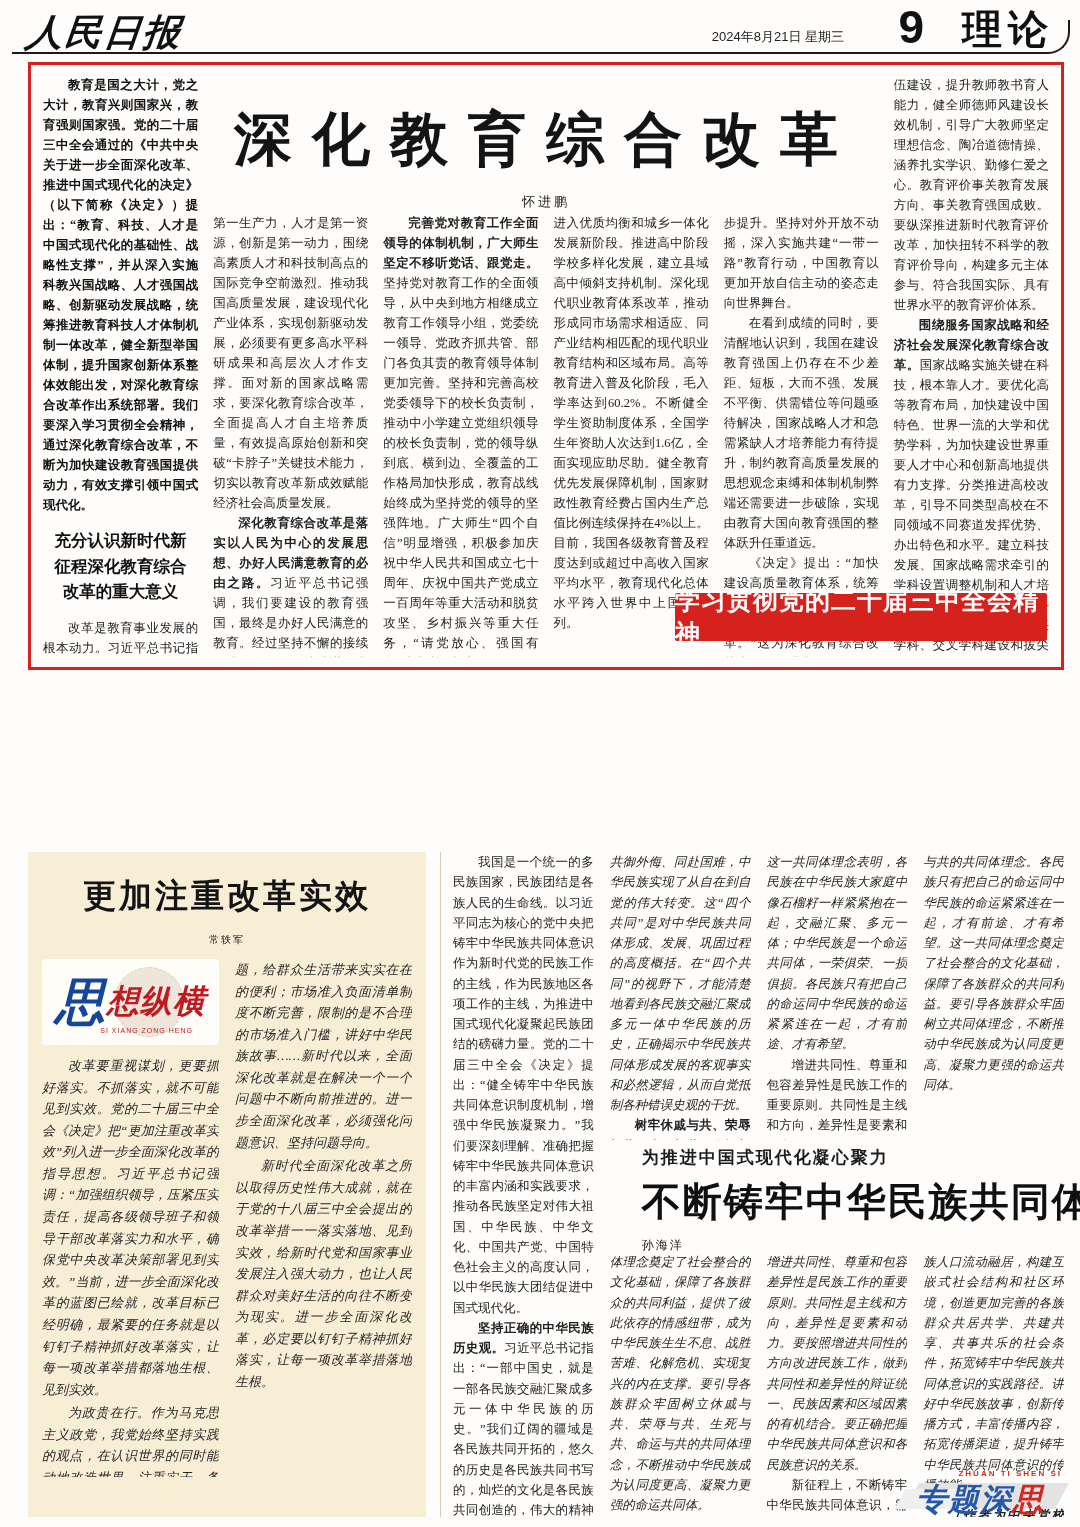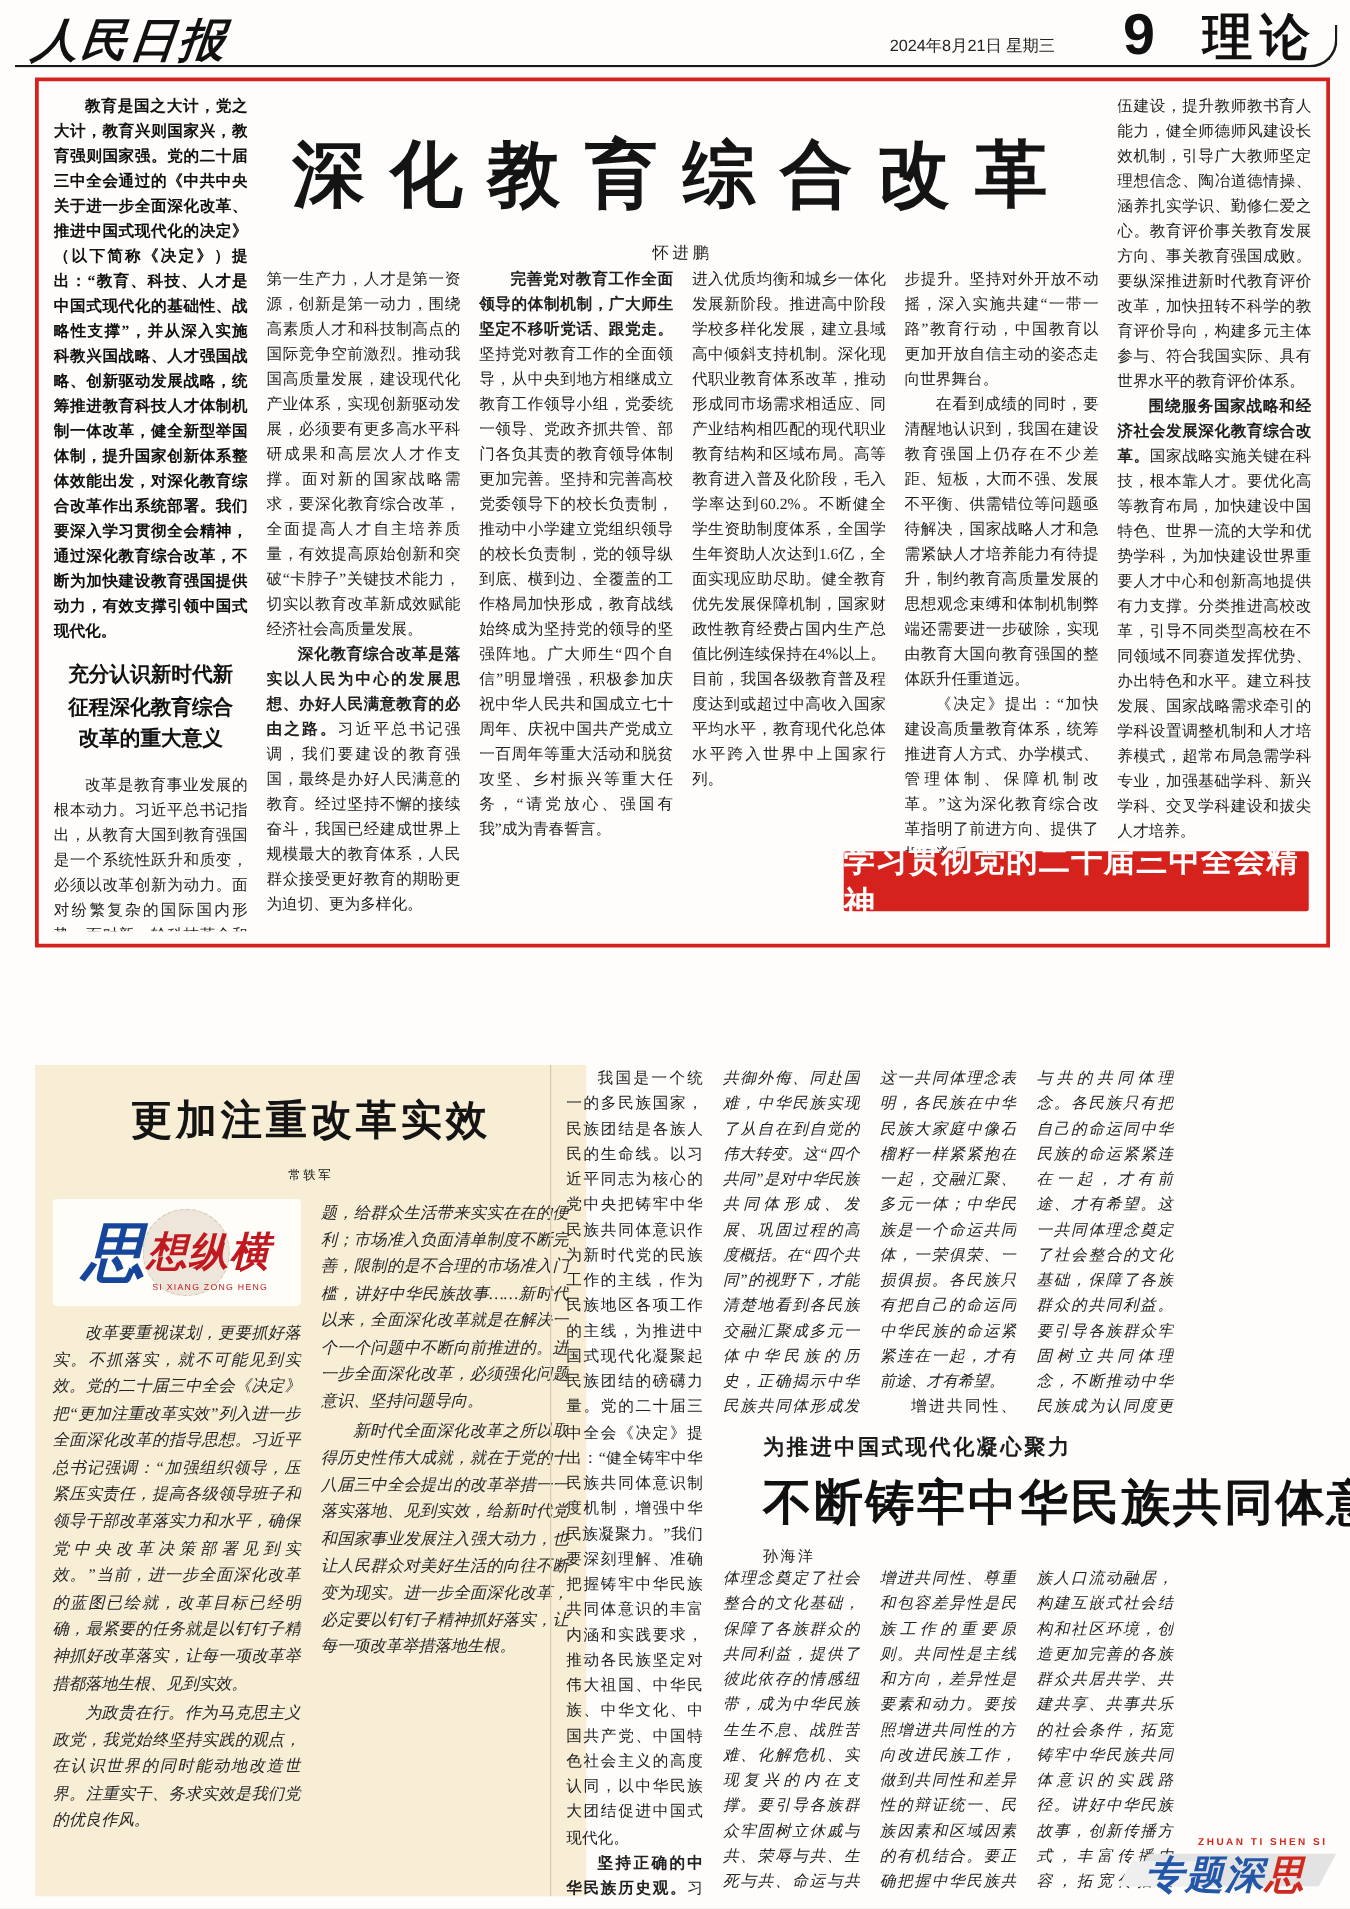--- a/index.html
+++ b/index.html
@@ -16,21 +16,21 @@
     border-bottom-right-radius:22px; }
   .masthead { position:absolute; left:26px; top:8px; font-weight:900; font-style:italic;
     font-size:37px; letter-spacing:2px; transform:skewX(-6deg); color:#111; }
   .hdr-date { position:absolute; right:236px; top:28px; font-size:13px; color:#222;
     font-family:"Liberation Sans",sans-serif; }
   .hdr-pageno { position:absolute; right:156px; top:0px; font-size:46px; font-weight:900;
     font-family:"Liberation Sans",sans-serif; color:#111; }
   .hdr-section { position:absolute; right:26px; top:2px; font-size:40px; font-weight:900;
     letter-spacing:6px; color:#111; }
   
-  .main-box { position:absolute; left:28px; top:62px; width:1036px; height:696px;
+  .main-box { position:absolute; left:28px; top:62px; width:1036px; height:608px;
     border:3px solid #d6221c; background:#fffdfb; padding:10px 12px;
     display:grid; grid-template-columns:repeat(6,1fr); grid-template-rows:138px 1fr;
     column-gap:15px; }
   .main-headline { grid-column:2/6; grid-row:1; text-align:center; padding-top:26px; }
   .main-title { font-family:"Liberation Sans","DejaVu Sans",sans-serif; font-weight:900;
     font-size:58px; letter-spacing:20px; color:#141414; white-space:nowrap; }
   .main-author { margin-top:14px; font-size:13px; color:#222; letter-spacing:3px; }
   .maincol { font-size:12.5px; line-height:1.6; text-align:justify; overflow:hidden; color:#222; }
   .maincol p { text-indent:2em; }
   .maincol p.no-indent { text-indent:0; }
@@ -39,21 +39,21 @@
   .col-span2 { grid-row:1/3; }
   .row2 { grid-row:2; }
   .pad-banner { padding-bottom:74px; }
   .col-heading { font-family:"Liberation Sans","DejaVu Sans",sans-serif; font-weight:900;
     font-size:16.5px; line-height:1.55; text-align:center; margin:13px 4px; color:#111; }
   .banner { position:absolute; right:14px; bottom:26px; width:372px; height:48px;
     background:#d6221c; color:#fff; display:flex; align-items:center; justify-content:center;
     font-family:"Liberation Sans","DejaVu Sans",sans-serif; font-weight:900; font-size:25px;
     letter-spacing:1px; border-radius:2px; }
   
-  .left-panel { position:absolute; left:28px; top:852px; width:441px; height:665px;
+  .left-panel { position:absolute; left:28px; top:852px; width:398px; height:665px;
     background:#f8edd5; padding:12px 14px 10px; }
   .lp-title { font-weight:900; font-size:33px; letter-spacing:3px; text-align:center;
     margin-top:10px; color:#141414; }
   .lp-author { text-align:center; font-size:10px; margin:14px 0 12px; letter-spacing:2px; }
   .lp-cols { display:flex; gap:16px; height:518px; }
   .lp-col { flex:1; overflow:hidden; font-style:italic; font-size:13px; line-height:1.66;
     text-align:justify; color:#262626; }
   .lp-col p { text-indent:2em; margin-bottom:2px; }
   .lp-col p.no-indent { text-indent:0; }
   .sx-logo { width:100%; height:86px; background:#fffdf8; border-radius:4px; position:relative;
@@ -62,21 +62,21 @@
   .sx-circle { position:absolute; left:72px; top:8px; width:70px; height:70px; border-radius:50%;
     background:#eee6da; border:1px dashed #d8cdbd; }
   .sx-char1 { position:relative; font-weight:900; font-style:italic; font-size:50px;
     color:#16459c; margin-right:2px; }
   .sx-rest { position:relative; font-weight:900; font-style:italic; font-size:32px;
     color:#c01a20; letter-spacing:1px; }
   .sx-sub { position:absolute; right:26px; bottom:8px; font-size:7px; letter-spacing:1px;
     color:#c01a20; font-family:"Liberation Sans",sans-serif; }
   
   .right-art { position:absolute; left:440px; top:852px; width:624px; height:665px;
-    display:grid; grid-template-columns:repeat(5,1fr); grid-template-rows:288px 112px 1fr;
+    display:grid; grid-template-columns:repeat(4,1fr); grid-template-rows:288px 112px 1fr;
     column-gap:16px; border-left:1px solid #d9cbb2; padding-left:12px; }
   .ra-col { font-size:12.5px; line-height:1.62; text-align:justify; overflow:hidden; color:#222; }
   .ra-col p { text-indent:2em; }
   .ra-col p.no-indent { text-indent:0;font-style:italic; }
   .ra-col p b { font-weight:700; }
   .ra-col .attribution { font-weight:700; font-style:italic; margin-top:10px; }
   .ra-head { grid-column:2/5; grid-row:2; padding-top:6px;margin-left:32px; }
   .ra-kicker { font-family:"Liberation Sans",sans-serif; font-weight:700; font-size:17px;
     letter-spacing:2px; color:#1c1c1c; }
   .ra-title { font-family:"Liberation Sans","DejaVu Sans",sans-serif; font-weight:900;

